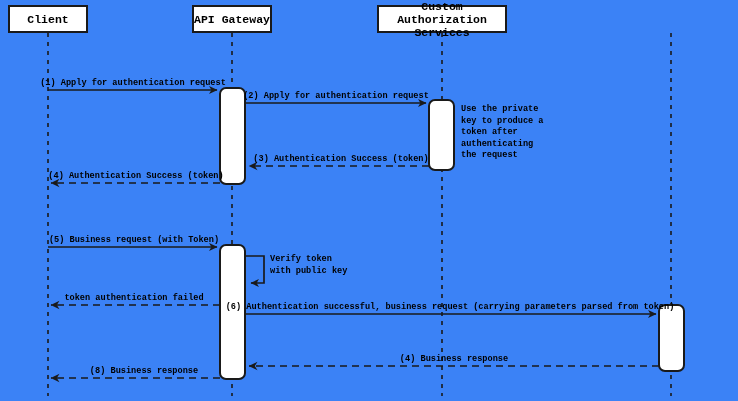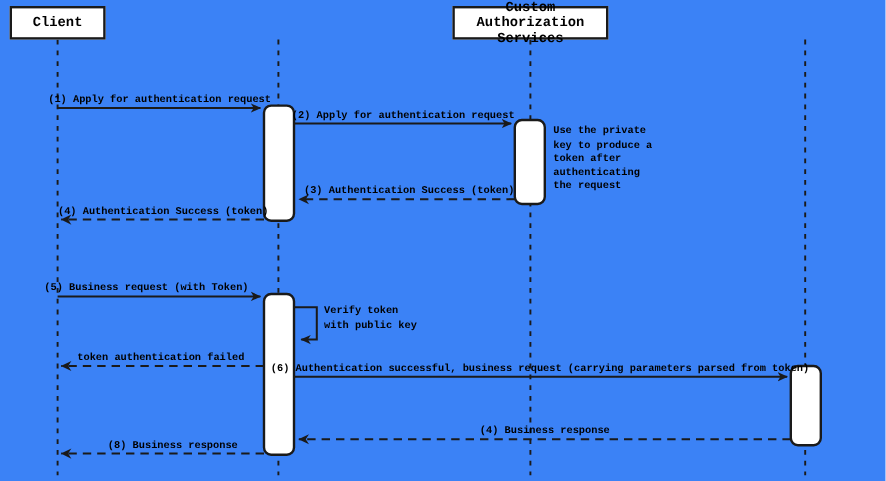--- a/index.html
+++ b/index.html
@@ -97,29 +97,32 @@
       <line x1="220" y1="305" x2="51" y2="305" stroke-dasharray="7,5" marker-end="url(#arrowOpen)"></line>
       <line x1="245" y1="314" x2="656" y2="314" marker-end="url(#arrowFilled)"></line>
       <line x1="659" y1="366" x2="249" y2="366" stroke-dasharray="7,5" marker-end="url(#arrowOpen)"></line>
       <line x1="220" y1="378" x2="51" y2="378" stroke-dasharray="7,5" marker-end="url(#arrowOpen)"></line>
     </g>
   </svg>
 
   <div class="lifeline-head" style="left:8px; top:5px; width:80px; height:28px;">
     <span>Client</span>
   </div>
+  <div class="lifeline-head" style="left:192px; top:5px; width:80px; height:28px;">
+    <span>API Gateway</span>
+  </div>
   <div class="lifeline-head" style="left:377px; top:5px; width:130px; height:28px;justify-content:flex-end;">
     <span>Custom Authorization Services</span>
   </div>
 
   <div class="msg-label center" style="left:133px; top:78px;">(1) Apply for authentication request</div>
   <div class="msg-label center" style="left:336px; top:91px;">(2) Apply for authentication request</div>
   <div class="msg-label center" style="left:341px; top:154px;">(3) Authentication Success (token)</div>
   <div class="msg-label center" style="left:136px; top:171px;">(4) Authentication Success (token)</div>
-  <div class="msg-label center" style="left:122px; top:235px;">(5) Business request (with Token)</div>
+  <div class="msg-label center" style="left:134px; top:235px;">(5) Business request (with Token)</div>
   <div class="msg-label center" style="left:134px; top:293px;">token authentication failed</div>
   <div class="msg-label center" style="left:450px; top:302px;">(6) Authentication successful, business request (carrying parameters parsed from token)</div>
   <div class="msg-label center" style="left:454px; top:354px;">(4) Business response</div>
   <div class="msg-label center" style="left:136px; top:366px;padding-left:16px;">(8) Business response</div>
 
   <div class="note-text" style="left:461px; top:104px;">Use the private
 key to produce a
 token after
 authenticating
 the request</div>

